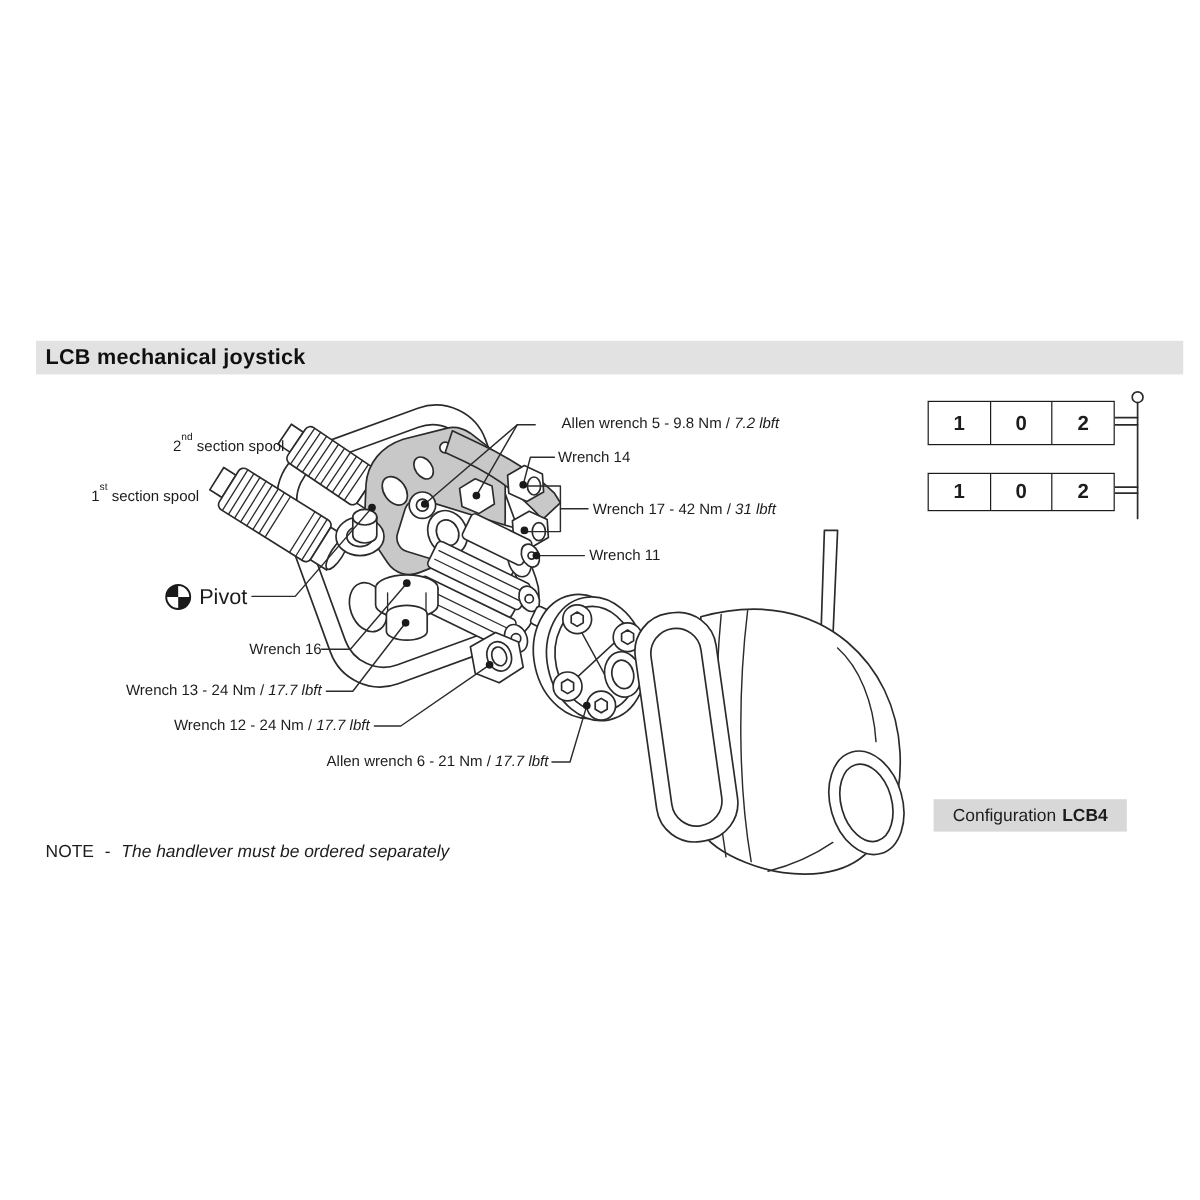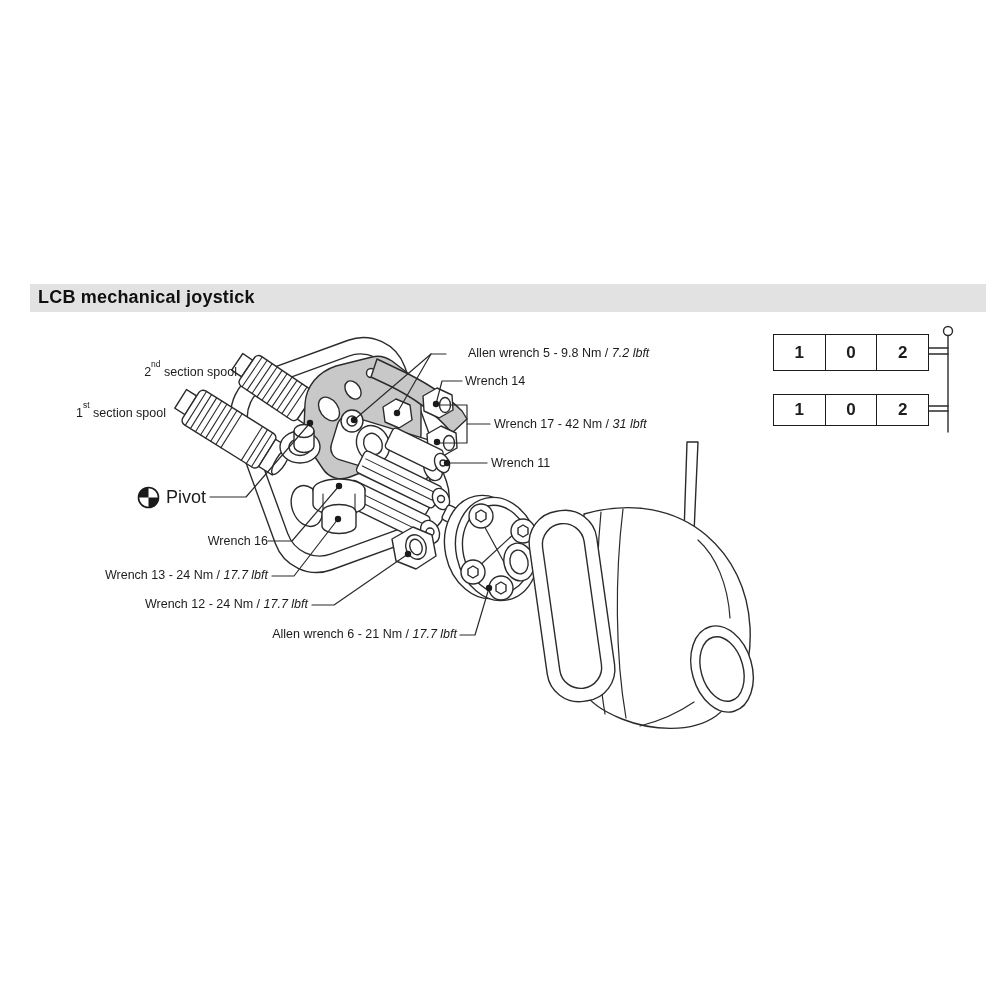--- a/index.html
+++ b/index.html
@@ -239,15 +239,22 @@
     <div class="pos-cell">1</div>
     <div class="pos-cell">0</div>
     <div class="pos-cell">2</div>
   </div>
   <div class="pos-table t2">
     <div class="pos-cell">1</div>
     <div class="pos-cell">0</div>
     <div class="pos-cell">2</div>
   </div>
 
-
+  <div class="config-badge">
+    <span>Configuration</span>
+    <b>LCB4</b>
+  </div>
+
+  <div class="note">
+    <span class="note-label">NOTE</span><span class="dash">-</span><i>The handlever must be ordered separately</i>
+  </div>
 
 </div>
 
 </body></html>

